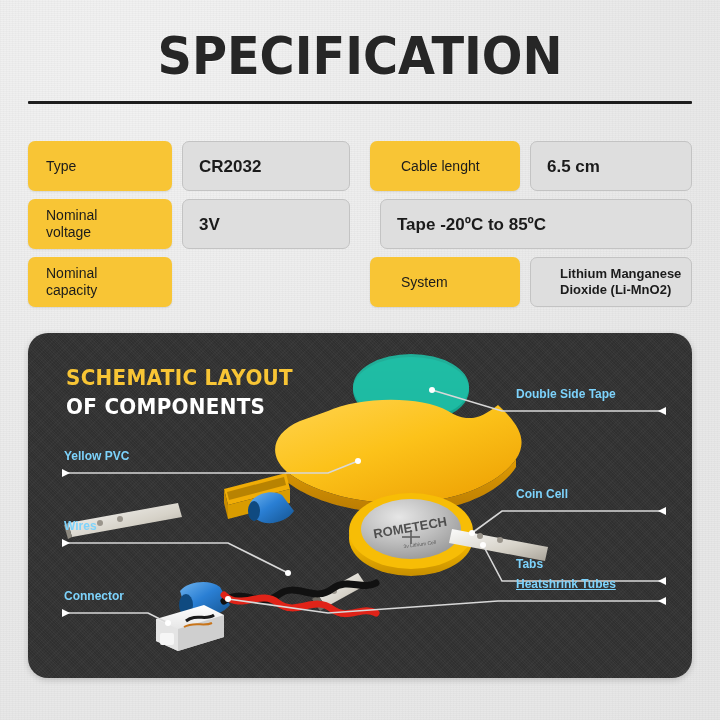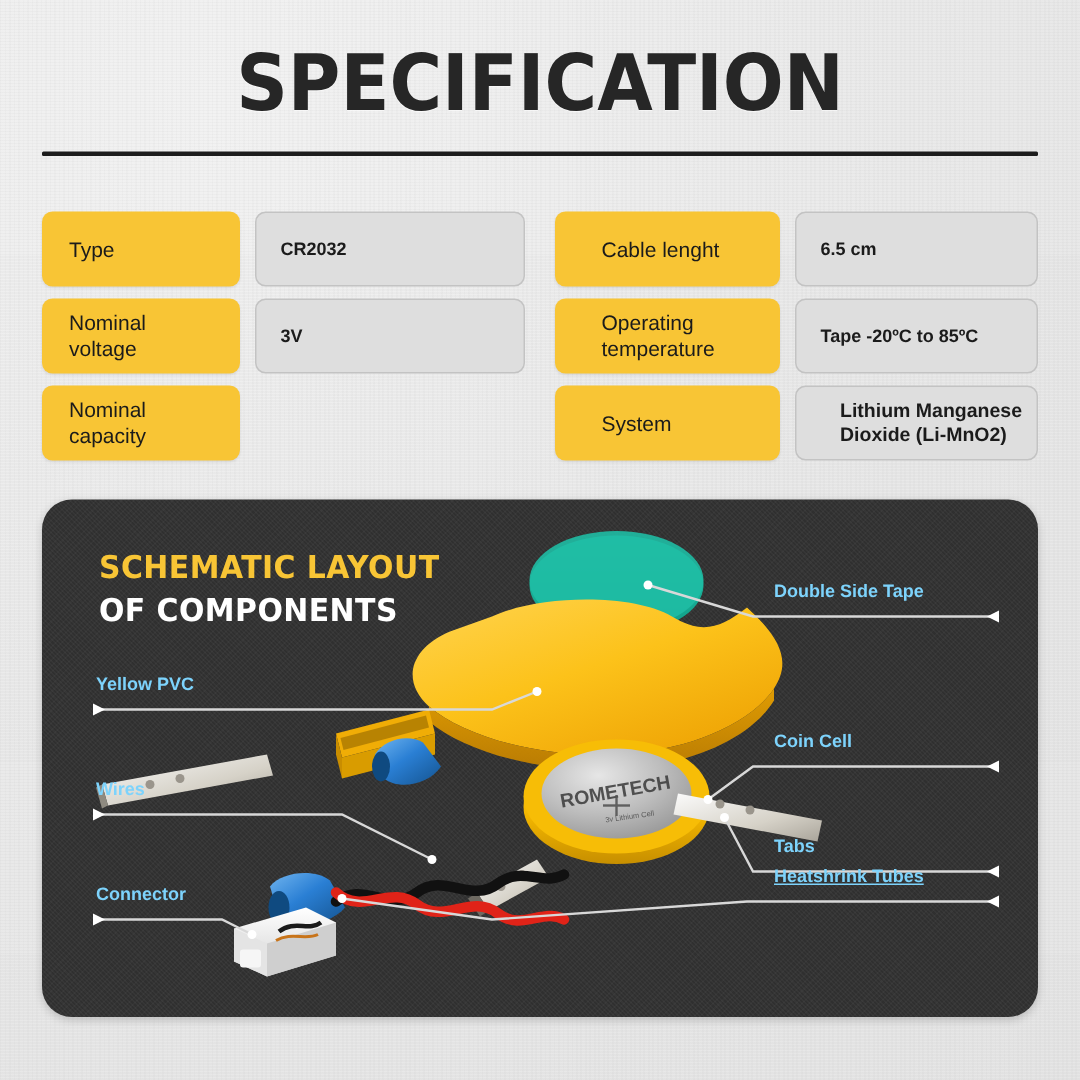--- a/index.html
+++ b/index.html
@@ -33,29 +33,29 @@
     background:#1d1d1d;z-index:2;border-radius:1px;
   }
 
   
   .spec{position:absolute;left:28px;top:141px;width:664px;z-index:2;}
   .spec-col{position:absolute;top:0;width:322px;}
   .spec-col.left{left:0;}
   .spec-col.right{left:342px;}
   .spec-row{display:flex;align-items:stretch;margin-bottom:8px;height:50px;}
   .spec-key{
-    width:132px;flex:none;background:#f8c535;border-radius:7px;
+    width:144px;flex:none;background:#f8c535;border-radius:7px;
     display:flex;align-items:center;padding-left:18px;box-sizing:border-box;
     color:#1b1b1b;font-size:14px;line-height:17px;font-weight:500;
     box-shadow:0 1px 2px rgba(0,0,0,.09);
   }
   .spec-val{
     margin-left:10px;flex:1;background:#dedede;border:1px solid #c3c3c3;
     border-radius:7px;display:flex;align-items:center;padding-left:16px;
-    padding-right:8px;box-sizing:border-box;color:#1b1b1b;font-size:12px;
+    padding-right:8px;box-sizing:border-box;color:#1b1b1b;font-size:17px;
     line-height:17px;font-weight:bold;
   }
   .spec-col.right .spec-key{width:150px;padding-left:31px;}
 
   
   .panel{
     position:absolute;left:28px;top:333px;width:664px;height:345px;
     background:#323232;border-radius:20px;overflow:hidden;z-index:2;
     box-shadow:0 2px 6px rgba(0,0,0,.18);
   }
@@ -109,21 +109,20 @@
         <div class="spec-key">Nominal<br>capacity</div>
       </div>
     </div>
 
     <div class="spec-col right">
       <div class="spec-row">
         <div class="spec-key">Cable lenght</div>
         <div class="spec-val">6.5 cm</div>
       </div>
       <div class="spec-row">
-        <div class="spec-key">Operating<br>temperature</div>
         <div class="spec-val">Tape -20ºC to 85ºC</div>
       </div>
       <div class="spec-row">
         <div class="spec-key">System</div>
         <div class="spec-val" style="font-size: 13px; line-height: 16px; display: flex; padding-left: 29px;">Lithium Manganese Dioxide (Li-MnO2)</div>
       </div>
     </div>
 
   </div>
 

